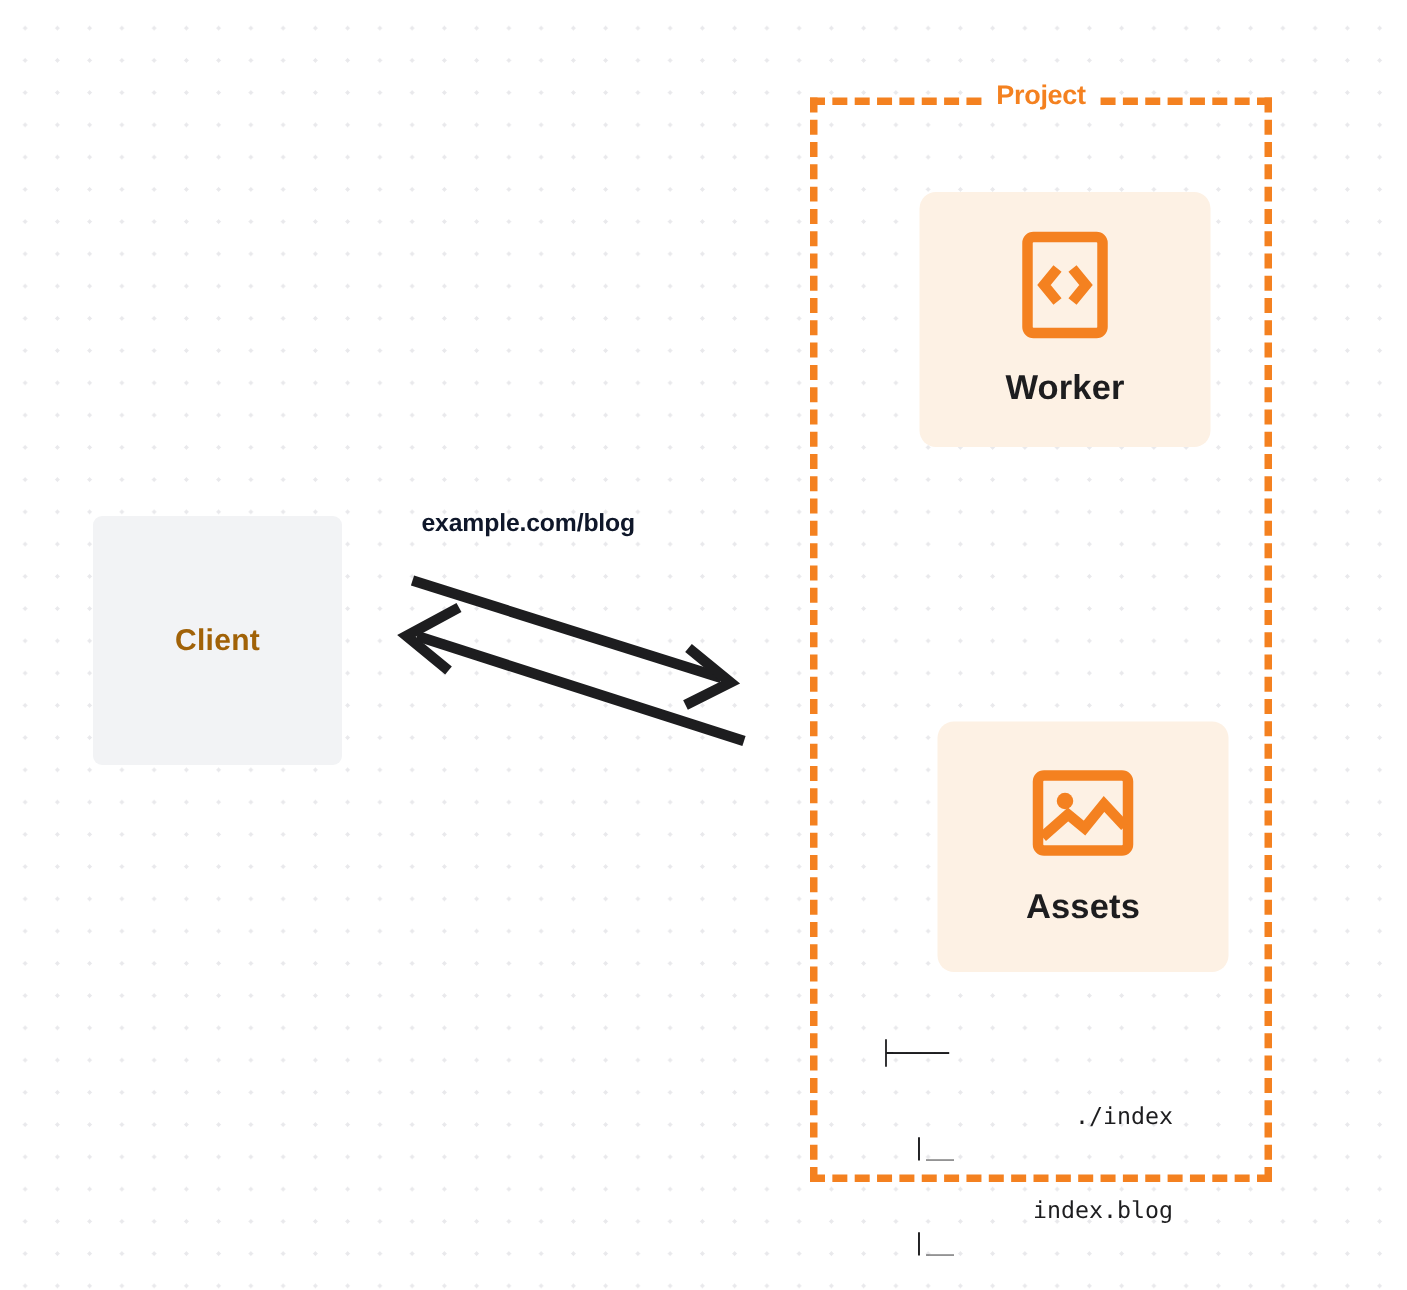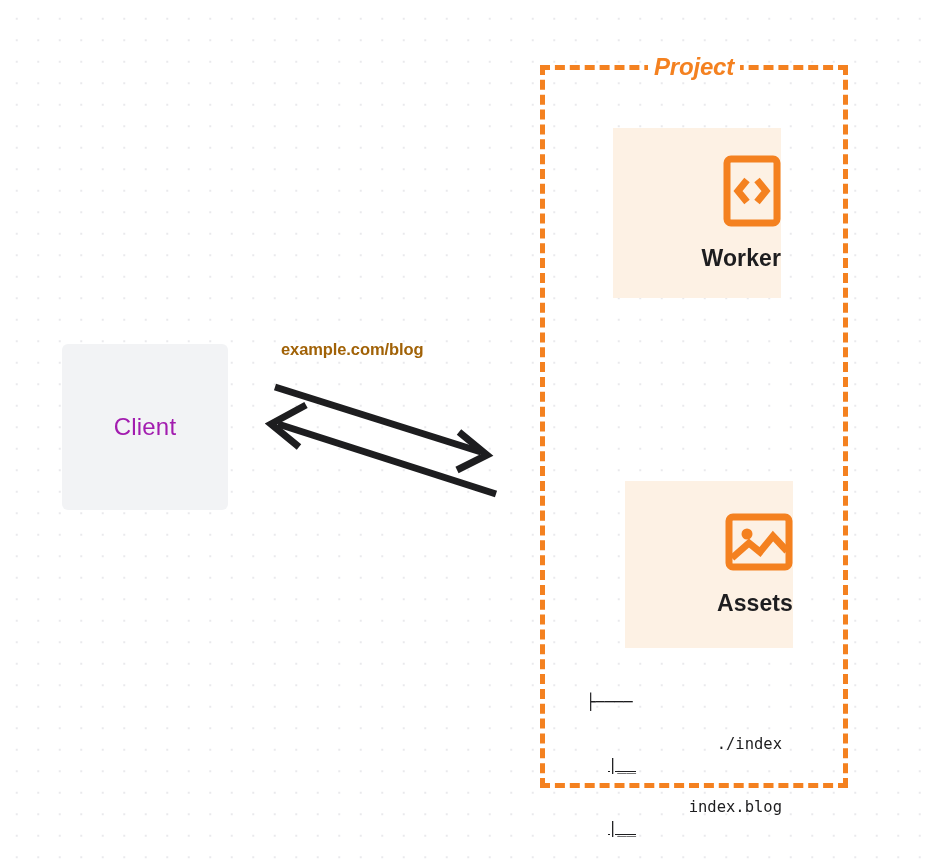--- a/index.html
+++ b/index.html
@@ -31,34 +31,34 @@
     top: 344px;
     width: 166px;
     height: 166px;
     background: #f2f3f5;
     border-radius: 6px;
     display: flex;
     align-items: center;
     justify-content: center;
   }
   #client-node .node-label {
-    font-size: 24px;
-    font-weight: normal;
-    color: #a21caf;
+    font-size: 20px;
+    font-weight: bold;
+    color: #a16207;
     letter-spacing: 0.2px;
   }
 
   
   #connector-label {
     position: absolute;
     left: 281px;
     top: 340px;
     font-size: 16.5px;
     font-weight: bold;
-    color: #a16207;
+    color: #0f172a;
     white-space: nowrap;
     letter-spacing: -0.1px;
   }
 
   
   #connector-arrows {
     position: absolute;
     left: 0;
     top: 0;
     width: 938px;
@@ -76,38 +76,37 @@
     border: 5px dashed #f48120;
     box-sizing: border-box;
   }
   #project-group-label {
     position: absolute;
     left: 50%;
     top: -17px;
     transform: translateX(-50%);
     background: #ffffff;
     padding: 0 6px;
-    font-size: 24px;
+    font-size: 18px;
     font-weight: bold;
     color: #f48120;
     white-space: nowrap;
     letter-spacing: -0.2px;
-    font-style: italic;
   }
 
   
   .service-card {
     position: absolute;
-    width: 168px;
+    width: 194px;
     height: 170px;
     background: #fdf1e4;
-    border-radius: 0;
+    border-radius: 11px;
     display: flex;
     flex-direction: column;
-    align-items: flex-end;
+    align-items: center;
     justify-content: center;
   }
   #worker-card { left: 613px; top: 128px; }
   #assets-card { left: 608px; top: 481px; height: 167px; margin-left: 17px; }
 
   .service-card .card-icon {
     display: block;
     margin-bottom: 14px;
   }
   .service-card .card-label {
@@ -134,21 +133,21 @@
     text-align: right;
     position: relative;
     height: 21px;
   }
   #assets-file-tree .tree-row .branch {
     position: absolute;
     left: 0;
     top: 0;
   }
   #assets-file-tree .tree-row.root .branch { left: 0px; }
-  #assets-file-tree .tree-row.child .branch { left: 22px; text-decoration: underline; }
+  #assets-file-tree .tree-row.child .branch { left: 22px; }
   #assets-file-tree .tree-row .fname {
     display: inline-block;
   }
 </style>
 </head>
 <body>
 
 <div class="canvas">
 
   <div id="client-node">

